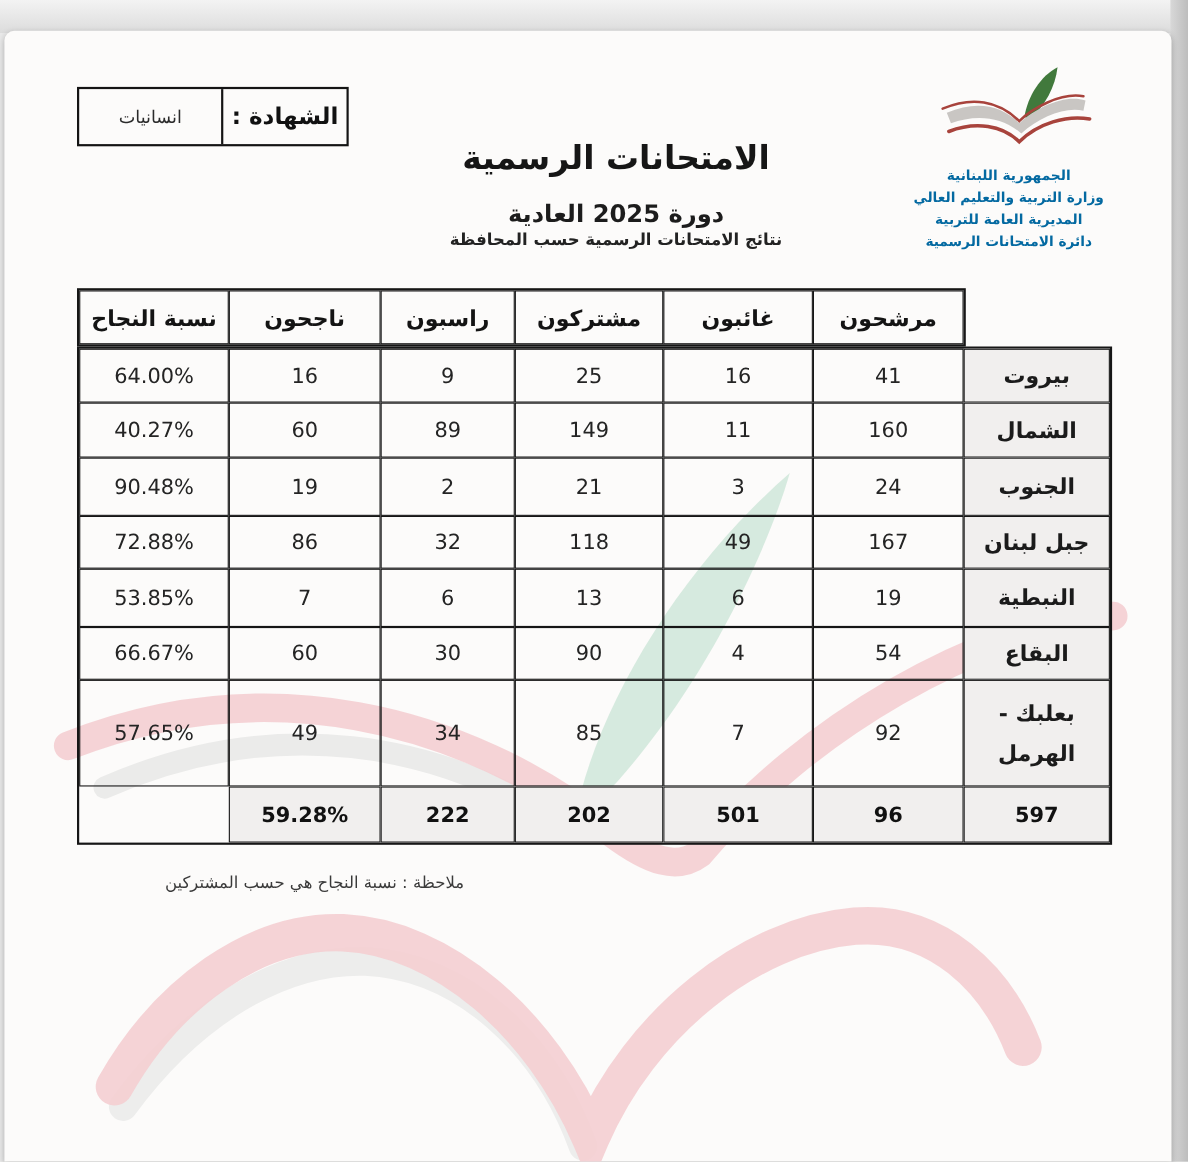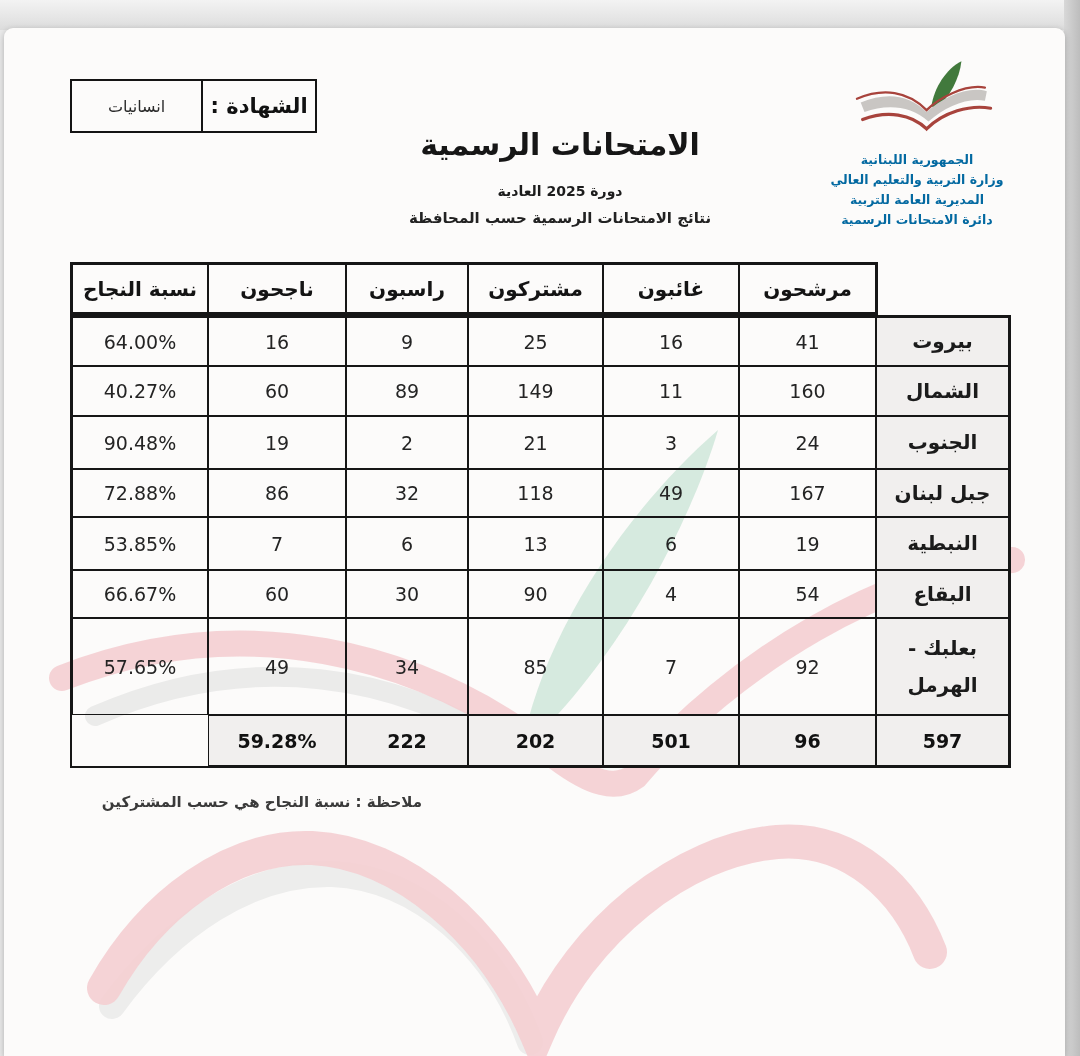--- a/index.html
+++ b/index.html
@@ -20,21 +20,21 @@
   .cert-box{position:absolute;left:70px;top:79px;width:243px;height:50px;
     border:2.5px solid #141414;display:flex;direction:rtl;background:transparent;}
   .cert-label{flex:0 0 46%;display:flex;align-items:center;justify-content:center;
     border-left:2.5px solid #141414;font-size:21px;font-weight:700;color:#111;}
   .cert-value{flex:1;display:flex;align-items:center;justify-content:center;
     font-size:16px;color:#2b2b2b;}
   
   .title{position:absolute;left:320px;top:127px;width:480px;text-align:center;
     font-size:30px;font-weight:700;color:#161616;}
   .session{position:absolute;left:320px;top:183px;width:480px;text-align:center;
-    font-size:14px;font-weight:700;color:#1c1c1c;}
+    font-size:22px;font-weight:700;color:#1c1c1c;}
   .subtitle{position:absolute;left:320px;top:209px;width:480px;text-align:center;
     font-size:15px;font-weight:700;color:#222;}
   
   .logo{position:absolute;left:840px;top:58px;width:160px;height:92px;}
   .ministry{position:absolute;left:812px;top:150px;width:210px;text-align:center;
     font-size:12.5px;font-weight:600;color:#0369a1;line-height:20px;direction:rtl;}
   
   .grid{position:absolute;display:grid;direction:rtl;border:2px solid #161616;}
   .thead{left:70px;top:262px;grid-template-columns:137px 136px 135px 122px 138px 136px;
     grid-template-rows:49px;}
@@ -42,21 +42,21 @@
     grid-template-columns:133px 137px 136px 135px 122px 138px 136px;
     grid-template-rows:49px 50px 53px 48px 53px 48px 97px 51px;}
   .cell{border:1.2px solid #161616;display:flex;align-items:center;justify-content:center;
     text-align:center;color:#242424;background:transparent;padding:2px 4px;box-sizing:border-box;}
   .cell.head{font-size:20px;font-weight:700;color:#141414;}
   .cell.gov{font-size:20px;font-weight:700;color:#1b1b1b;background:#f1efee;line-height:1.85;}
   .cell.val{font-size:19px;font-weight:500;direction:ltr;}
   .cell.total{font-weight:700;background:#f1efee;color:#111;}
   
   .note{position:absolute;left:70px;top:793px;width:352px;direction:rtl;text-align:right;
-    font-size:15px;font-weight:700;color:#3a3a3a;}
+    font-size:15px;font-weight:400;color:#3a3a3a;}
 </style>
 </head>
 <body>
 
 <div class="frame">
   <div class="top-band"></div>
   <div class="right-band"></div>
   <div class="paper"></div>
 </div>
 

